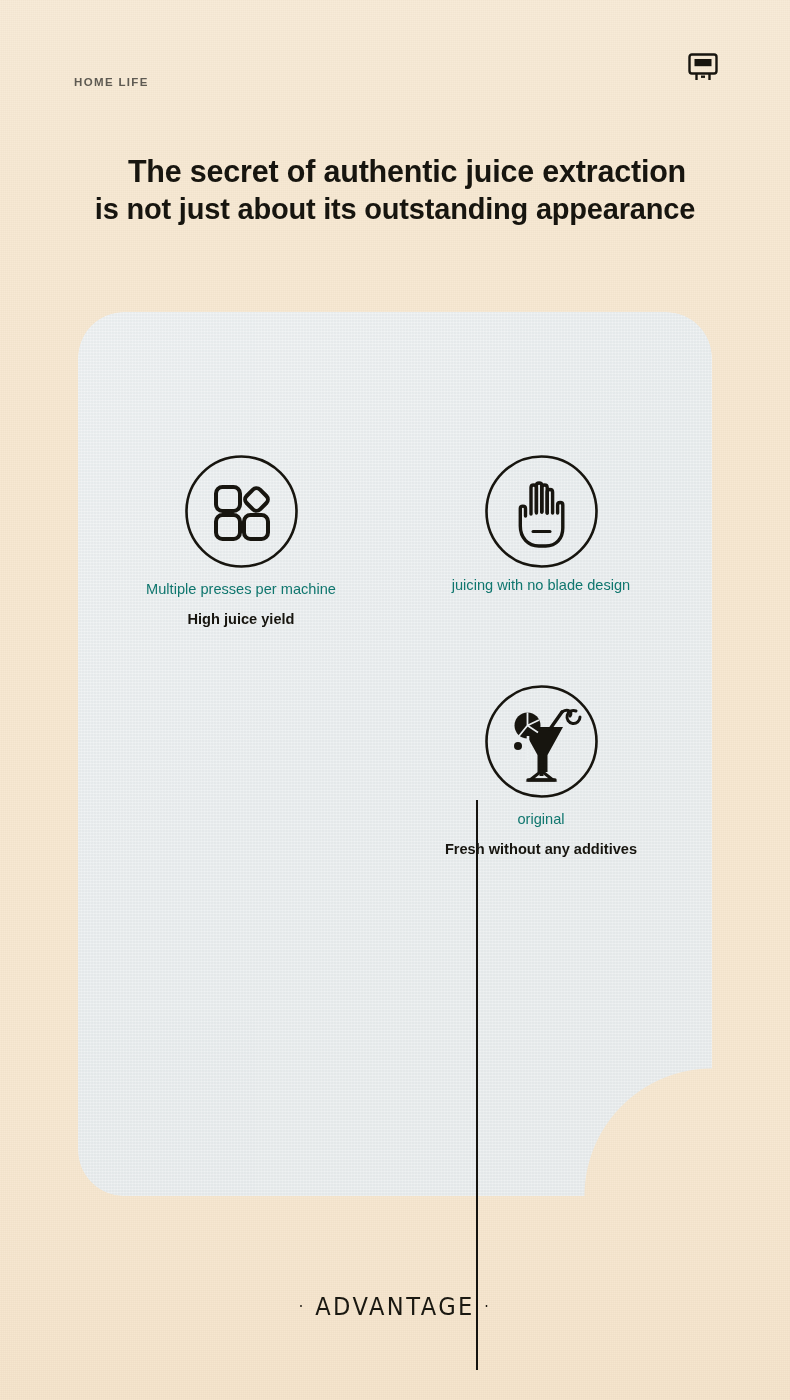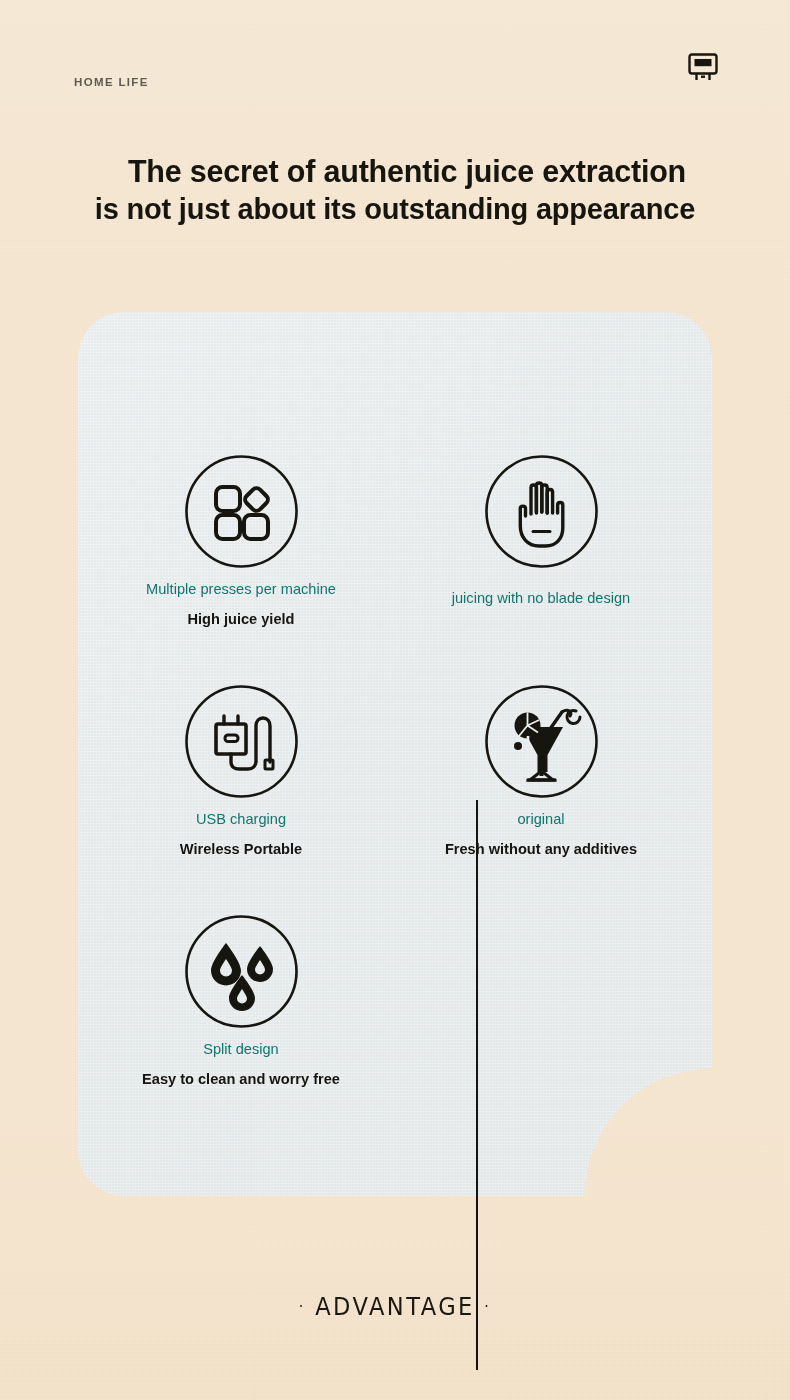--- a/index.html
+++ b/index.html
@@ -152,21 +152,21 @@
     line-height: 1.0;
   }
 
   
   .c-l { left: 8px; }
   .c-r { left: 308px; }
   .r-1 { top: 142px; }
   .r-2 { top: 372px; }
   .r-3 { top: 602px; }
 
-  .feat.c-r.r-1 .cap { margin-top: 22px; }
+  .feat.c-r.r-1 .cap { margin-top: 9px; }
   .feat.c-r.r-2 .circ { margin-bottom: 2px; }
 
   
   .footer {
     position: absolute;
     left: 0;
     right: 0;
     top: 1292px;
     text-align: center;
     color: #1a1811;
@@ -231,35 +231,20 @@
           <path d="M47 60 V33.5 c0-3.4 5.4-3.4 5.4 0 V59" fill="none" stroke="#17150f" stroke-width="3.4" stroke-linecap="round"></path>
           <path d="M52.4 58 V31.5 c0-3.4 5.4-3.4 5.4 0 V58" fill="none" stroke="#17150f" stroke-width="3.4" stroke-linecap="round"></path>
           <path d="M57.8 58 V33.5 c0-3.4 5.4-3.4 5.4 0 V59" fill="none" stroke="#17150f" stroke-width="3.4" stroke-linecap="round"></path>
           <path d="M63.2 59 V38 c0-3.4 5.4-3.4 5.4 0 V59" fill="none" stroke="#17150f" stroke-width="3.4" stroke-linecap="round"></path>
           <line x1="49" y1="77.5" x2="66" y2="77.5" stroke="#17150f" stroke-width="3" stroke-linecap="round"></line>
         </svg>
       </div>
       <div class="cap">juicing with no blade design</div>
     </div>
 
-    <div class="feat c-l r-2">
-      <div class="circ">
-        <svg viewBox="0 0 115 115" width="115" height="115">
-          <circle cx="57.5" cy="57.5" r="55" fill="none" stroke="#17150f" stroke-width="2.6"></circle>
-          <rect x="32" y="40" width="30" height="30" rx="2" ry="2" fill="none" stroke="#17150f" stroke-width="3.6"></rect>
-          <rect x="41" y="51" width="13" height="6.5" rx="3" ry="3" fill="none" stroke="#17150f" stroke-width="3"></rect>
-          <line x1="40" y1="40" x2="40" y2="32" stroke="#17150f" stroke-width="3.4" stroke-linecap="round"></line>
-          <line x1="54" y1="40" x2="54" y2="32" stroke="#17150f" stroke-width="3.4" stroke-linecap="round"></line>
-          <path d="M47 70 v8 c0 5 4 7 8 7 h9 c5 0 8-3 8-8 V42 c0-5 3-8 7-8 4 0 7 3 7 8 v36" fill="none" stroke="#17150f" stroke-width="3.4" stroke-linecap="round" stroke-linejoin="round"></path>
-          <rect x="81" y="76" width="8" height="9" rx="1" ry="1" fill="none" stroke="#17150f" stroke-width="3"></rect>
-        </svg>
-      </div>
-      <div class="cap">USB charging</div>
-      <div class="cap2">Wireless Portable</div>
-    </div>
 
     <div class="feat c-r r-2">
       <div class="circ">
         <svg viewBox="0 0 115 115" width="115" height="115">
           <circle cx="57.5" cy="57.5" r="55" fill="none" stroke="#17150f" stroke-width="2.6"></circle>
           <path d="M38 43 h41 l-15.5 28 v17 h-10 V71 Z" fill="#17150f"></path>
           <rect x="55.5" y="70" width="4" height="22" fill="#17150f"></rect>
           <path d="M46 96 l11.5-9 11.5 9 Z" fill="none" stroke="#17150f" stroke-width="3"></path>
           <line x1="44" y1="96" x2="71" y2="96" stroke="#17150f" stroke-width="3.4" stroke-linecap="round"></line>
           <circle cx="43.5" cy="41.5" r="13" fill="#17150f"></circle>
@@ -268,35 +253,20 @@
           <path d="M66 45 L78 28" stroke="#17150f" stroke-width="3.4" stroke-linecap="round"></path>
           <path d="M78 28 C84 24 89 28 86 32" fill="none" stroke="#17150f" stroke-width="3" stroke-linecap="round"></path>
           <circle cx="34" cy="62" r="4" fill="#17150f"></circle>
           <path d="M92 27 a6.5 6.5 0 1 0 4 6" fill="none" stroke="#17150f" stroke-width="3" stroke-linecap="round"></path>
         </svg>
       </div>
       <div class="cap">original</div>
       <div class="cap2">Fresh without any additives</div>
     </div>
 
-    <div class="feat c-l r-3">
-      <div class="circ">
-        <svg viewBox="0 0 115 115" width="115" height="115">
-          <circle cx="57.5" cy="57.5" r="55" fill="none" stroke="#17150f" stroke-width="2.6"></circle>
-          <path d="M42 29 C42 29 27 48 27 56.5 a15 15 0 0 0 30 0 C57 48 42 29 42 29 Z
-                   M42 45 c3.2 5 6 9.3 6 11.5 a6 6 0 0 1 -12 0 c0-2.2 2.8-6.5 6-11.5 Z" fill="#17150f" fill-rule="evenodd"></path>
-          <path d="M76 32 C76 32 63 48 63 55 a13 13 0 0 0 26 0 C89 48 76 32 76 32 Z
-                   M76 46 c2.8 4.2 5 7.8 5 9.5 a5 5 0 0 1 -10 0 c0-1.7 2.2-5.3 5-9.5 Z" fill="#17150f" fill-rule="evenodd"></path>
-          <path d="M58 61 C58 61 45 77 45 84 a13 13 0 0 0 26 0 C71 77 58 61 58 61 Z
-                   M58 75 c2.8 4.2 5 7.8 5 9.5 a5 5 0 0 1 -10 0 c0-1.7 2.2-5.3 5-9.5 Z" fill="#17150f" fill-rule="evenodd"></path>
-        </svg>
-      </div>
-      <div class="cap">Split design</div>
-      <div class="cap2">Easy to clean and worry free</div>
-    </div>
 
 
   </div>
 
   <div class="footer">
     <span class="dot">·</span>
     <span class="word">ADVANTAGE</span>
     <span class="dot">·</span>
   </div>
 

